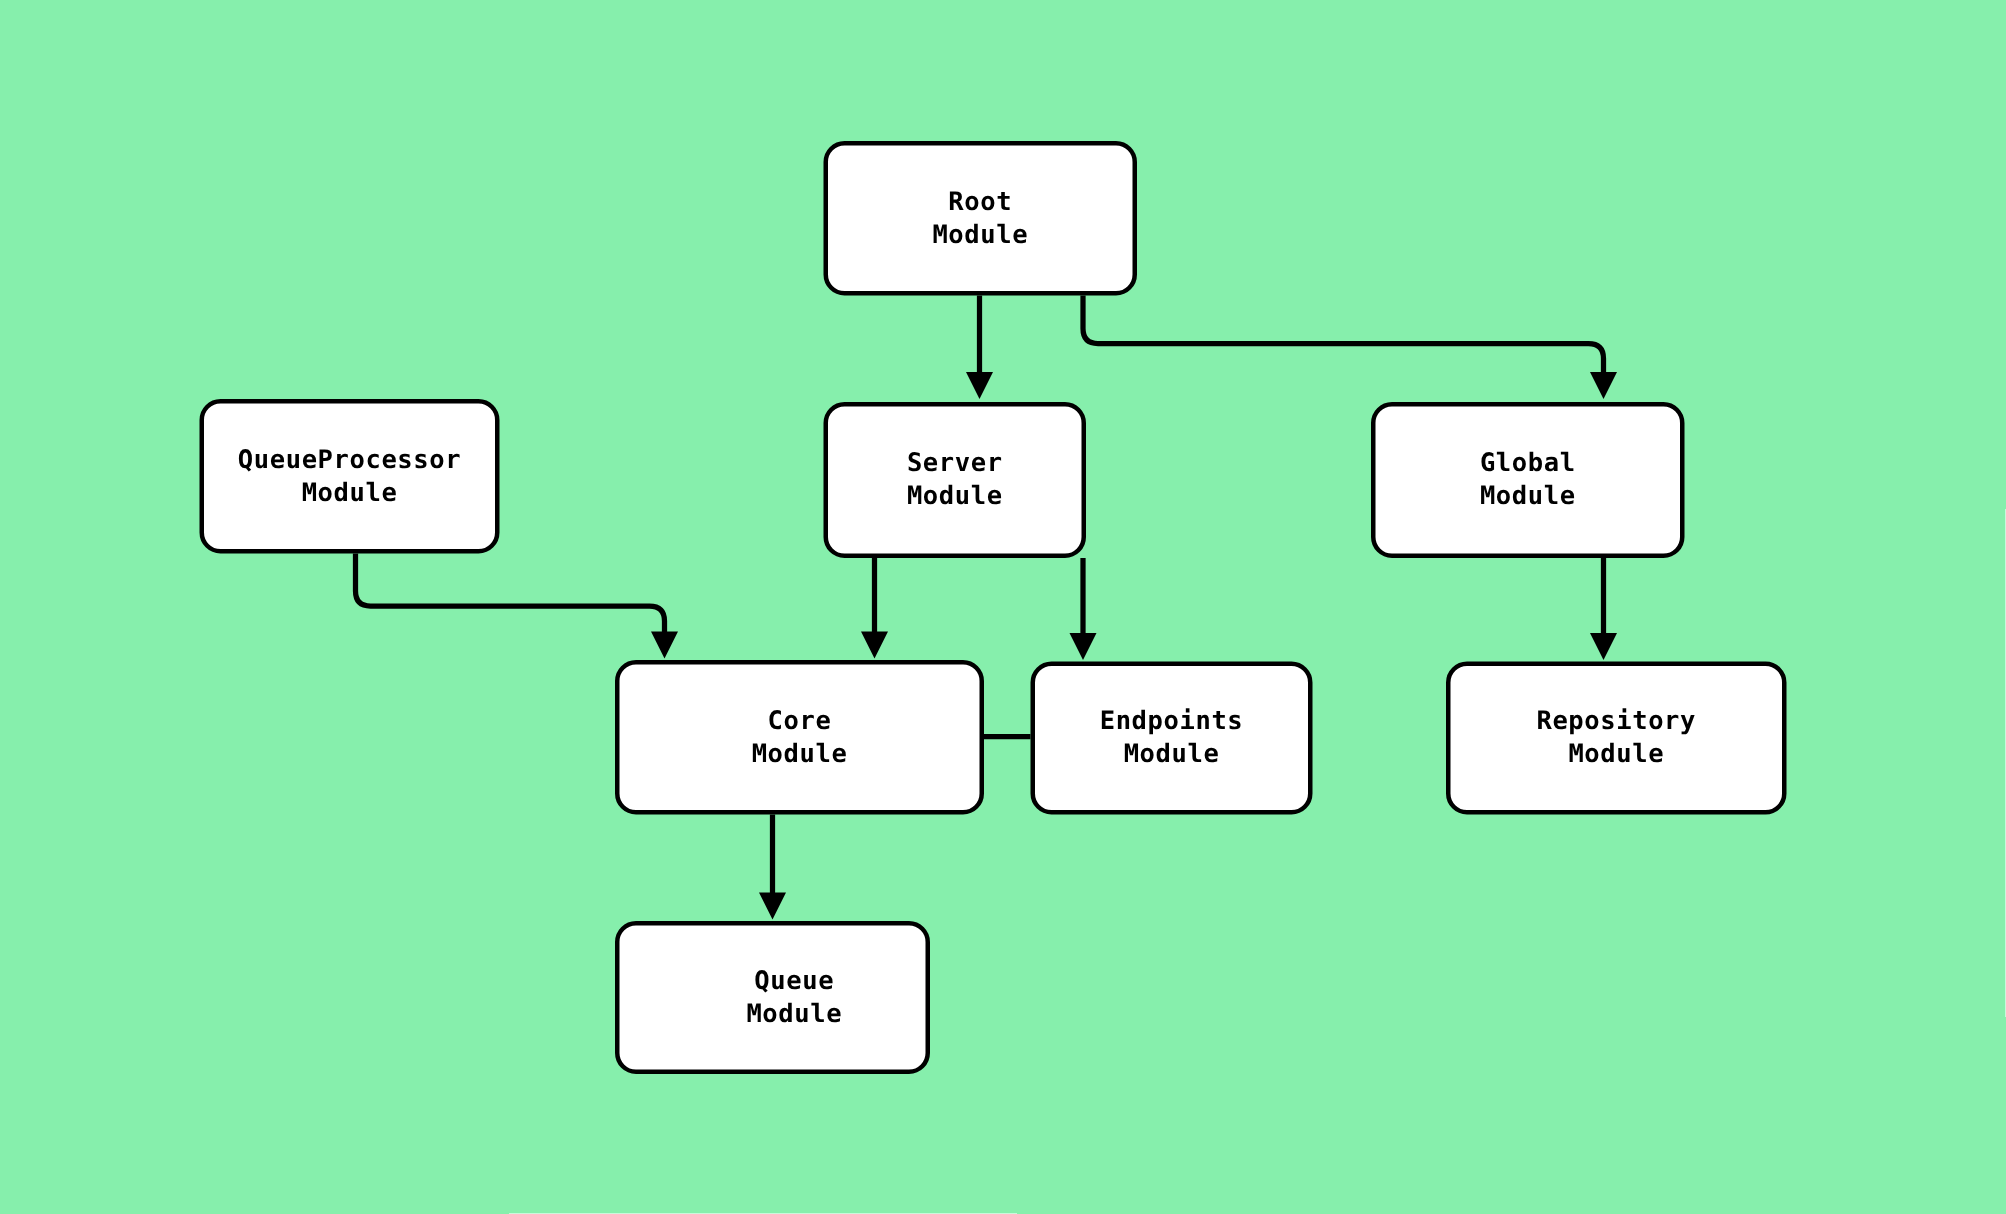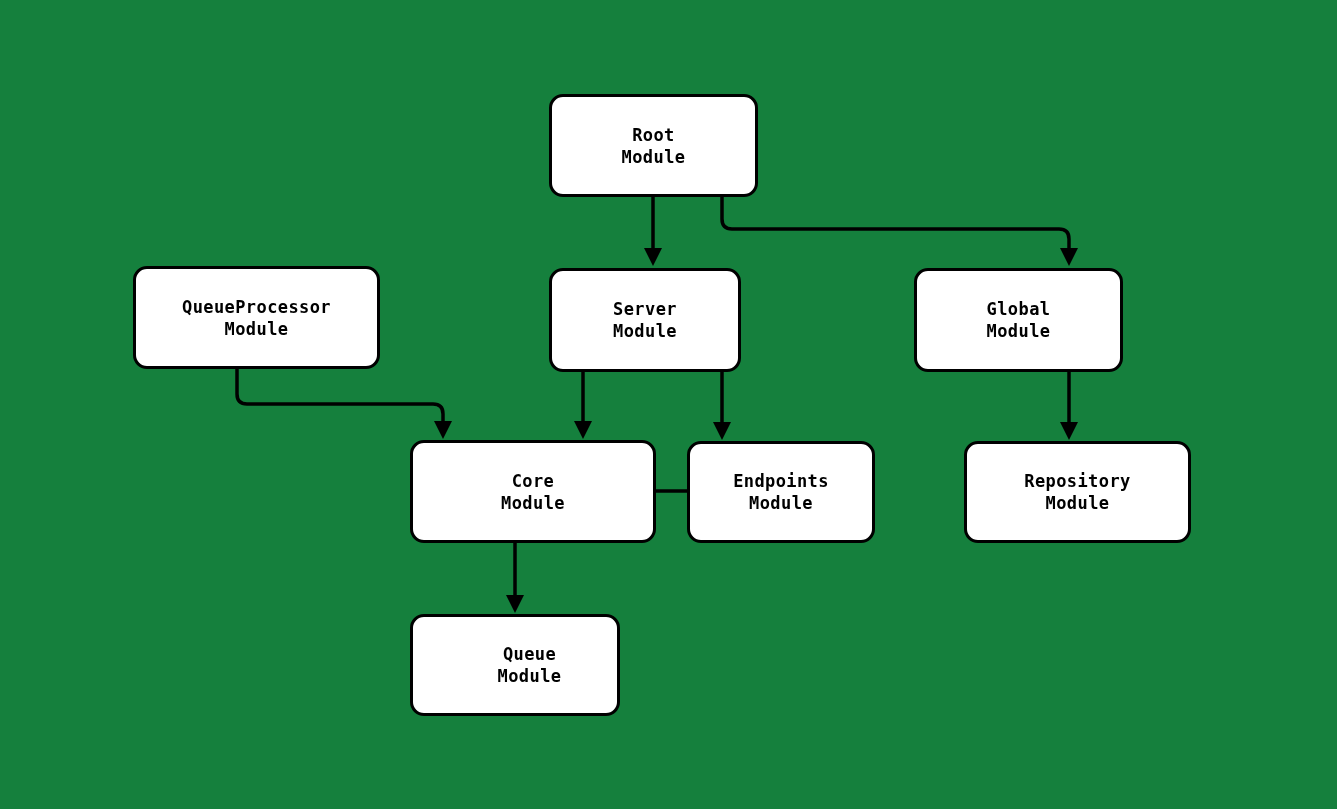--- a/index.html
+++ b/index.html
@@ -8,21 +8,21 @@
     padding: 0;
     background: #ffffff;
   }
   body {
     font-family: "DejaVu Sans Mono", "Liberation Mono", monospace;
   }
   #canvas {
     position: relative;
     width: 1337px;
     height: 809px;
-    background: #15803d;
+    background: #86efac;
     overflow: hidden;
   }
   #edge-layer {
     position: absolute;
     left: 0;
     top: 0;
     width: 1337px;
     height: 809px;
     pointer-events: none;
   }
@@ -87,26 +87,26 @@
         <path d="M 515 543 L 515 601" fill="none" stroke="#000000" stroke-width="3.5" stroke-linecap="butt" stroke-linejoin="round"></path>
         <polygon points="506,595 524,595 515,613" fill="#000000"></polygon>
       </g>
     </svg>
 
   <div class="node" style="left: 549px; top: 94px; width: 209px; height: 103px; border-color: rgb(0, 0, 0);">
     <span class="node-label">Root</span>
     <span class="node-label">Module</span>
   </div>
 
-  <div class="node" style="left: 133px; top: 266px; width: 247px; height: 103px; border-color: rgb(0, 0, 0);">
+  <div class="node" style="left: 133px; top: 266px; width: 200px; height: 103px; border-color: rgb(0, 0, 0);">
     <span class="node-label">QueueProcessor</span>
     <span class="node-label">Module</span>
   </div>
 
-  <div class="node" style="left: 549px; top: 268px; width: 192px; height: 104px; border-color: rgb(0, 0, 0);">
+  <div class="node" style="left: 549px; top: 268px; width: 175px; height: 104px; border-color: rgb(0, 0, 0);">
     <span class="node-label">Server</span>
     <span class="node-label">Module</span>
   </div>
 
   <div class="node" style="left: 914px; top: 268px; width: 209px; height: 104px; border-color: rgb(0, 0, 0);">
     <span class="node-label">Global</span>
     <span class="node-label">Module</span>
   </div>
 
   <div class="node" style="left: 410px; top: 440px; width: 246px; height: 103px; border-color: rgb(0, 0, 0);">

